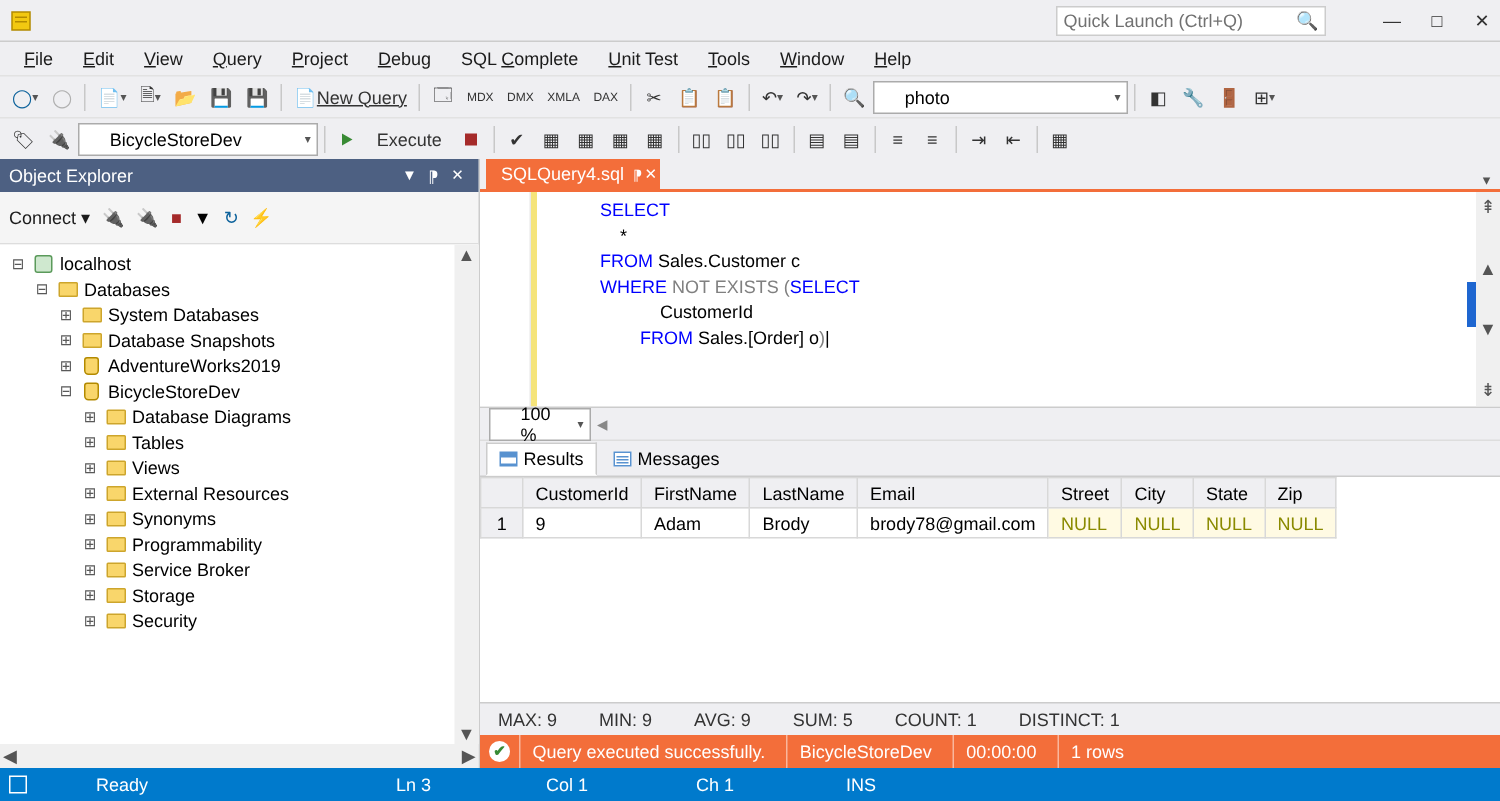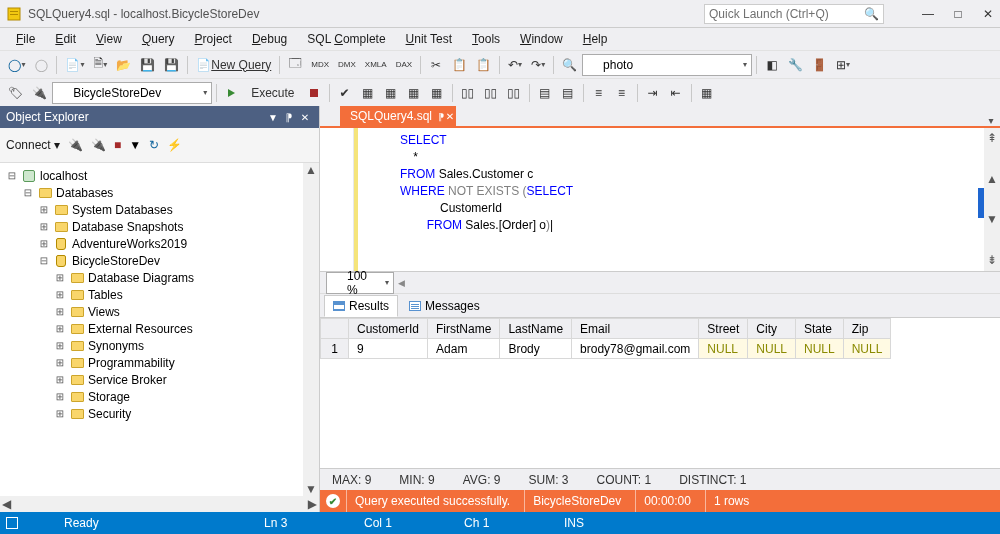--- a/index.html
+++ b/index.html
@@ -43,21 +43,21 @@
 .tw { width: 12px; display: inline-flex; justify-content: center; color: #595959; font-size: 10px; }
 .ticon { width: 16px; height: 14px; margin: 0 3px; display: inline-flex; align-items: center; justify-content: center; }
 .folder-icon { background: #f9d66b; border: 1px solid #cda52c; width: 13px; height: 10px; border-radius: 1px; }
 .db-icon { width: 10px; height: 12px; background: #f9d66b; border: 1px solid #b38a00; border-radius: 2px 2px 3px 3px; }
 .server-icon { width: 12px; height: 12px; background: #cfe8cf; border: 1px solid #5b9a5b; border-radius: 2px; }
 .tree-scroll { position: absolute; right: 0; top: 0; bottom: 0; width: 16px; background: #f0f0f0; display: flex; flex-direction: column; align-items: center; justify-content: space-between; font-size: 8px; color: #555; }
 .oe-hscroll { height: 16px; background: #f0f0f0; display: flex; align-items: center; justify-content: space-between; font-size: 8px; color: #555; padding: 0 2px; }
 
 .editor-area { flex: 1; display: flex; flex-direction: column; }
 .doc-tabs { height: 22px; background: #efeff2; display: flex; align-items: flex-end; padding-left: 4px; border-bottom: 2px solid #f36e3a; }
-.doc-tab { height: 20px; background: #f36e3a; color: #fff; padding: 0 24px 0 10px; display: flex; align-items: center; position: relative; font-size: 12px; margin-left: 16px; }
+.doc-tab { height: 20px; background: #f36e3a; color: #fff; padding: 0 24px 0 10px; display: flex; align-items: center; position: relative; font-size: 12px; }
 .doc-tab .pin { position: absolute; right: 12px; font-size: 9px; }
 .doc-tab .x { position: absolute; right: 2px; font-size: 10px; }
 .doc-tabs .rbtn { margin-left: auto; width: 18px; text-align: center; color: #555; font-size: 10px; }
 
 .sql-editor { height: 144px; background: #fff; display: flex; font-family: Consolas, monospace; font-size: 13px; line-height: 17px; overflow: hidden; border-bottom: 1px solid #ccc; position: relative; }
 .gutter { width: 34px; background: #fff; border-right: 1px solid #e8e8e8; }
 .yellow-bar { position: absolute; left: 34px; top: 0; width: 4px; height: 100%; background: #f5e47a; }
 .code { padding: 4px 0 0 46px; white-space: pre; color: #000; }
 .kw { color: #0000ff; } .op { color: #808080; }
 .editor-vscroll { position: absolute; right: 0; top: 0; bottom: 0; width: 16px; background: #f0f0f0; display: flex; flex-direction: column; align-items: center; justify-content: space-between; font-size: 8px; color: #555; padding: 2px 0; }
@@ -96,21 +96,20 @@
 <body>
 
 <div class="titlebar">
   <span class="app-icon">
     <svg width="16" height="16">
         <rect x="2" y="2" width="12" height="12" fill="#f2c811" stroke="#b38a00"></rect>
         <rect x="4" y="5" width="8" height="1" fill="#b38a00"></rect>
         <rect x="4" y="8" width="8" height="1" fill="#b38a00"></rect>
       </svg>
   </span>
-  <span class="title">SQLQuery4.sql - localhost.BicycleStoreDev</span>
   <span class="spacer"></span>
   <div class="quick-launch">
     <span>Quick Launch (Ctrl+Q)</span>
     <span class="sicon">🔍</span>
   </div>
   <div class="win-btns">
     <span>—</span>
     <span>□</span>
     <span>✕</span>
   </div>
@@ -413,21 +412,21 @@
           <td class="null">NULL</td>
         </tr>
       </tbody>
         </table>
     </div>
 
     <div class="stats-row">
       <span>MAX:  9</span>
       <span>MIN:  9</span>
       <span>AVG:  9</span>
-      <span>SUM:  3</span>
+      <span>SUM:  5</span>
       <span>COUNT:  1</span>
       <span>DISTINCT:  1</span>
     </div>
 
     <div class="status-row">
       <span class="check">✔</span>
       <span class="seg">Query executed successfully.</span>
       <span class="seg">BicycleStoreDev</span>
       <span class="seg">00:00:00</span>
       <span class="seg">1 rows</span>

